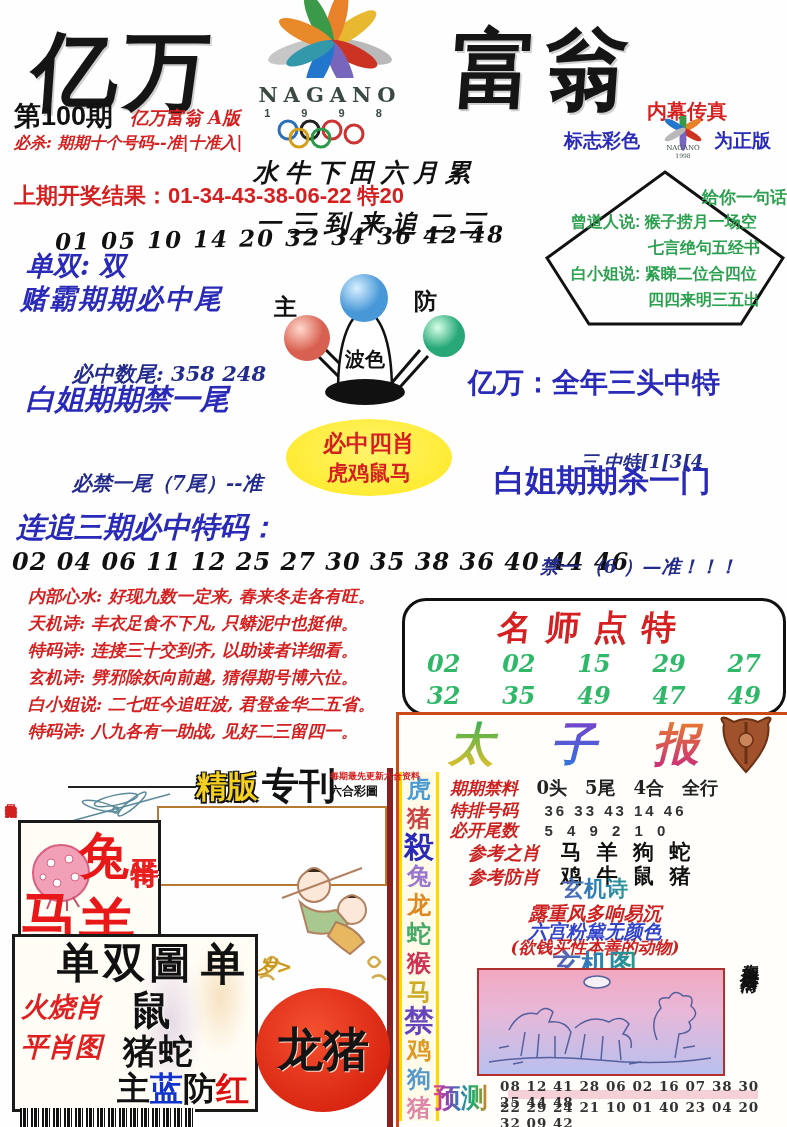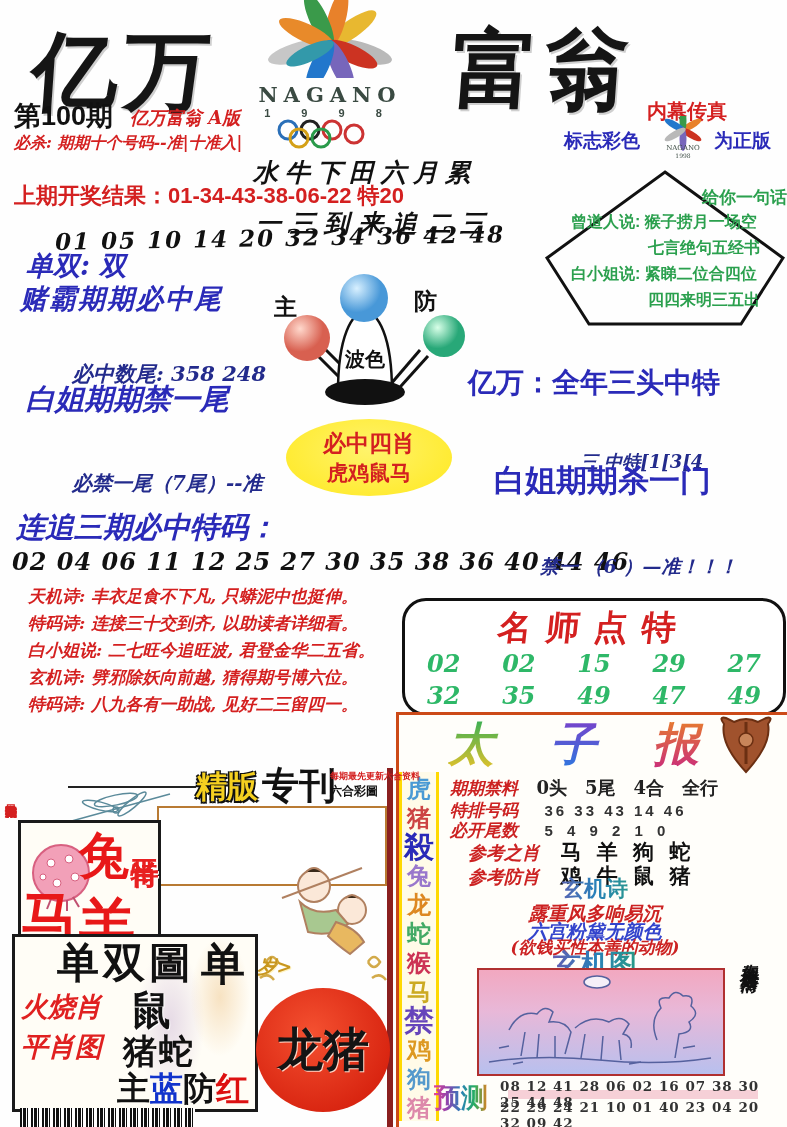--- a/index.html
+++ b/index.html
@@ -161,24 +161,25 @@
     <div class="red serif" style="font-size:23px;font-weight:bold;">必中四肖</div>
     <div class="red serif" style="font-size:21px;font-weight:bold;">虎鸡鼠马</div>
   </div>
 
   <div class="abs blue" style="left:468px;top:364px;font-size:28px;font-weight:bold;">亿万：全年三头中特</div>
   <div class="abs hand navy" style="left:580px;top:450px;font-size:18px;font-weight:bold;">三 中特[1[3[4</div>
   <div class="abs blue" style="left:494px;top:460px;font-size:31px;font-weight:bold;">白姐期期杀一门</div>
   <div class="abs hand navy" style="left:540px;top:554px;font-size:19px;font-weight:bold;">禁一 （6 ）—准！！！</div>
 
   <div class="abs" style="left:28px;top:583px;width:375px;">
+    <div class="hand red poem-line">内部心水: 好现九数一定来, 春来冬走各有旺。</div>
     <div class="hand red poem-line">天机诗: 丰衣足食不下凡, 只蟒泥中也挺伸。</div>
     <div class="hand red poem-line">特码诗: 连接三十交到齐, 以助读者详细看。</div>
+    <div class="hand red poem-line">玄机诗: 劈邪除妖向前越, 猜得期号博六位。</div>
     <div class="hand red poem-line">白小姐说: 二七旺今追旺波, 君登金华二五省。</div>
-    <div class="hand red poem-line">玄机诗: 劈邪除妖向前越, 猜得期号博六位。</div>
     <div class="hand red poem-line">特码诗: 八九各有一助战, 见好二三留四一。</div>
   </div>
 
   <div class="abs" style="left:402px;top:598px;width:378px;height:112px;border:3px solid #111;border-radius:24px;background:#fff;">
     <div class="abs red serif" style="left:0;top:4px;width:100%;text-align:center;font-size:34px;font-weight:bold;letter-spacing:14px;transform:skewX(-6deg);">名师点特</div>
     <div class="abs zrow" style="left:22px;top:48px;width:334px;">
       <span class="hand" style="color:#2eb868;font-size:24px;font-weight:bold;">02</span>
       <span class="hand" style="color:#2eb868;font-size:24px;font-weight:bold;">02</span>
       <span class="hand" style="color:#2eb868;font-size:24px;font-weight:bold;">15</span>
       <span class="hand" style="color:#2eb868;font-size:24px;font-weight:bold;">29</span>

